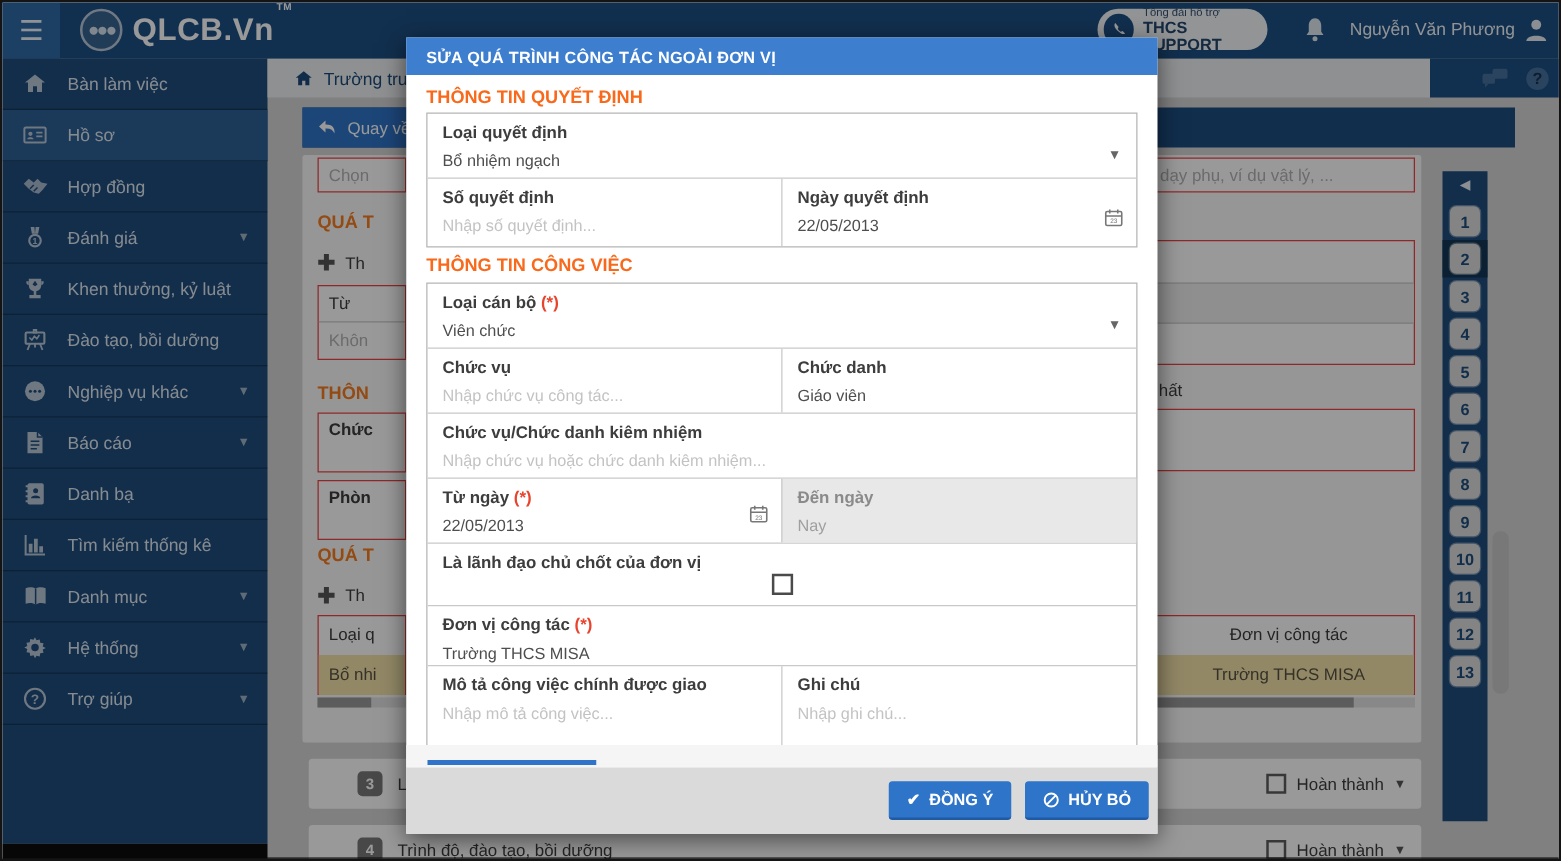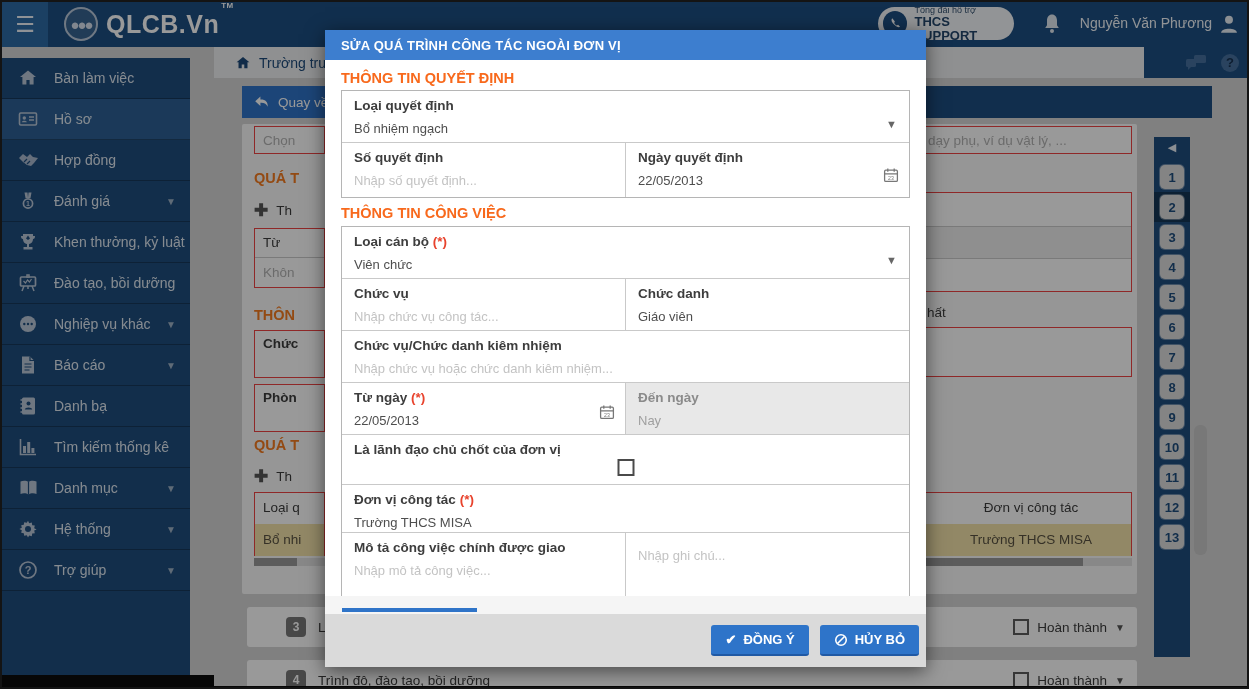--- a/index.html
+++ b/index.html
@@ -23,21 +23,21 @@
             display:flex; align-items:center; padding-left:5px; gap:7px; }
   .support-phone{ width:25px; height:25px; border-radius:50%; background:#1d4f82; display:flex;
                   align-items:center; justify-content:center; }
   .support-l1{ font-size:9px; color:#33506e; line-height:10px; }
   .support-l2{ font-size:13px; color:#24466b; font-weight:bold; line-height:14px; }
   .bell{ left:1040px; top:11px; }
   .username{ left:1075px; top:13px; width:135px; text-align:right; color:#f2f6fa; font-size:14px; }
   .avatar{ left:1216px; top:11px; }
 
   
-  .sidebar{ left:0; top:56px; width:188px; height:628px; background:#1f4d7d; }
+  .sidebar{ left:0; top:45px; width:212px; height:628px; background:#1f4d7d; }
   .side-item{ position:relative; height:41px; display:flex; align-items:center;
               border-bottom:1px solid rgba(0,0,0,.28); cursor:pointer; }
   .side-item.active{ background:#2d6094; }
   .side-ic{ width:52px; display:flex; justify-content:center; color:#b9c7d8; }
   .side-label{ color:#dfe8f1; font-size:14px; }
   .side-caret{ position:absolute; right:14px; color:#9fb3c6; font-size:10px; }
   .black-bottom-left{ left:0; top:673px; width:212px; height:16px; background:#0c0c0c; }
   .black-bottom{ left:0; top:684px; width:100%; height:5px; background:#0c0c0c; }
 
   
@@ -486,20 +486,21 @@
           <div class="m-label"><span>Đơn vị công tác</span> <span class="req">(*)</span></div>
           <div class="m-value">Trường THCS MISA</div>
         </div>
       </div>
       <div class="m-row" style="height:64px;">
         <div class="m-cell">
           <div class="m-label">Mô tả công việc chính được giao</div>
           <div class="m-ph">Nhập mô tả công việc...</div>
         </div>
         <div class="m-cell">
+          <div class="m-label">Ghi chú</div>
           <div class="m-ph">Nhập ghi chú...</div>
         </div>
       </div>
     </div>
 
     <div class="abs m-strip"></div>
     <div class="abs m-bluecut"></div>
 
     <div class="abs m-foot">
       <button class="m-btn">

